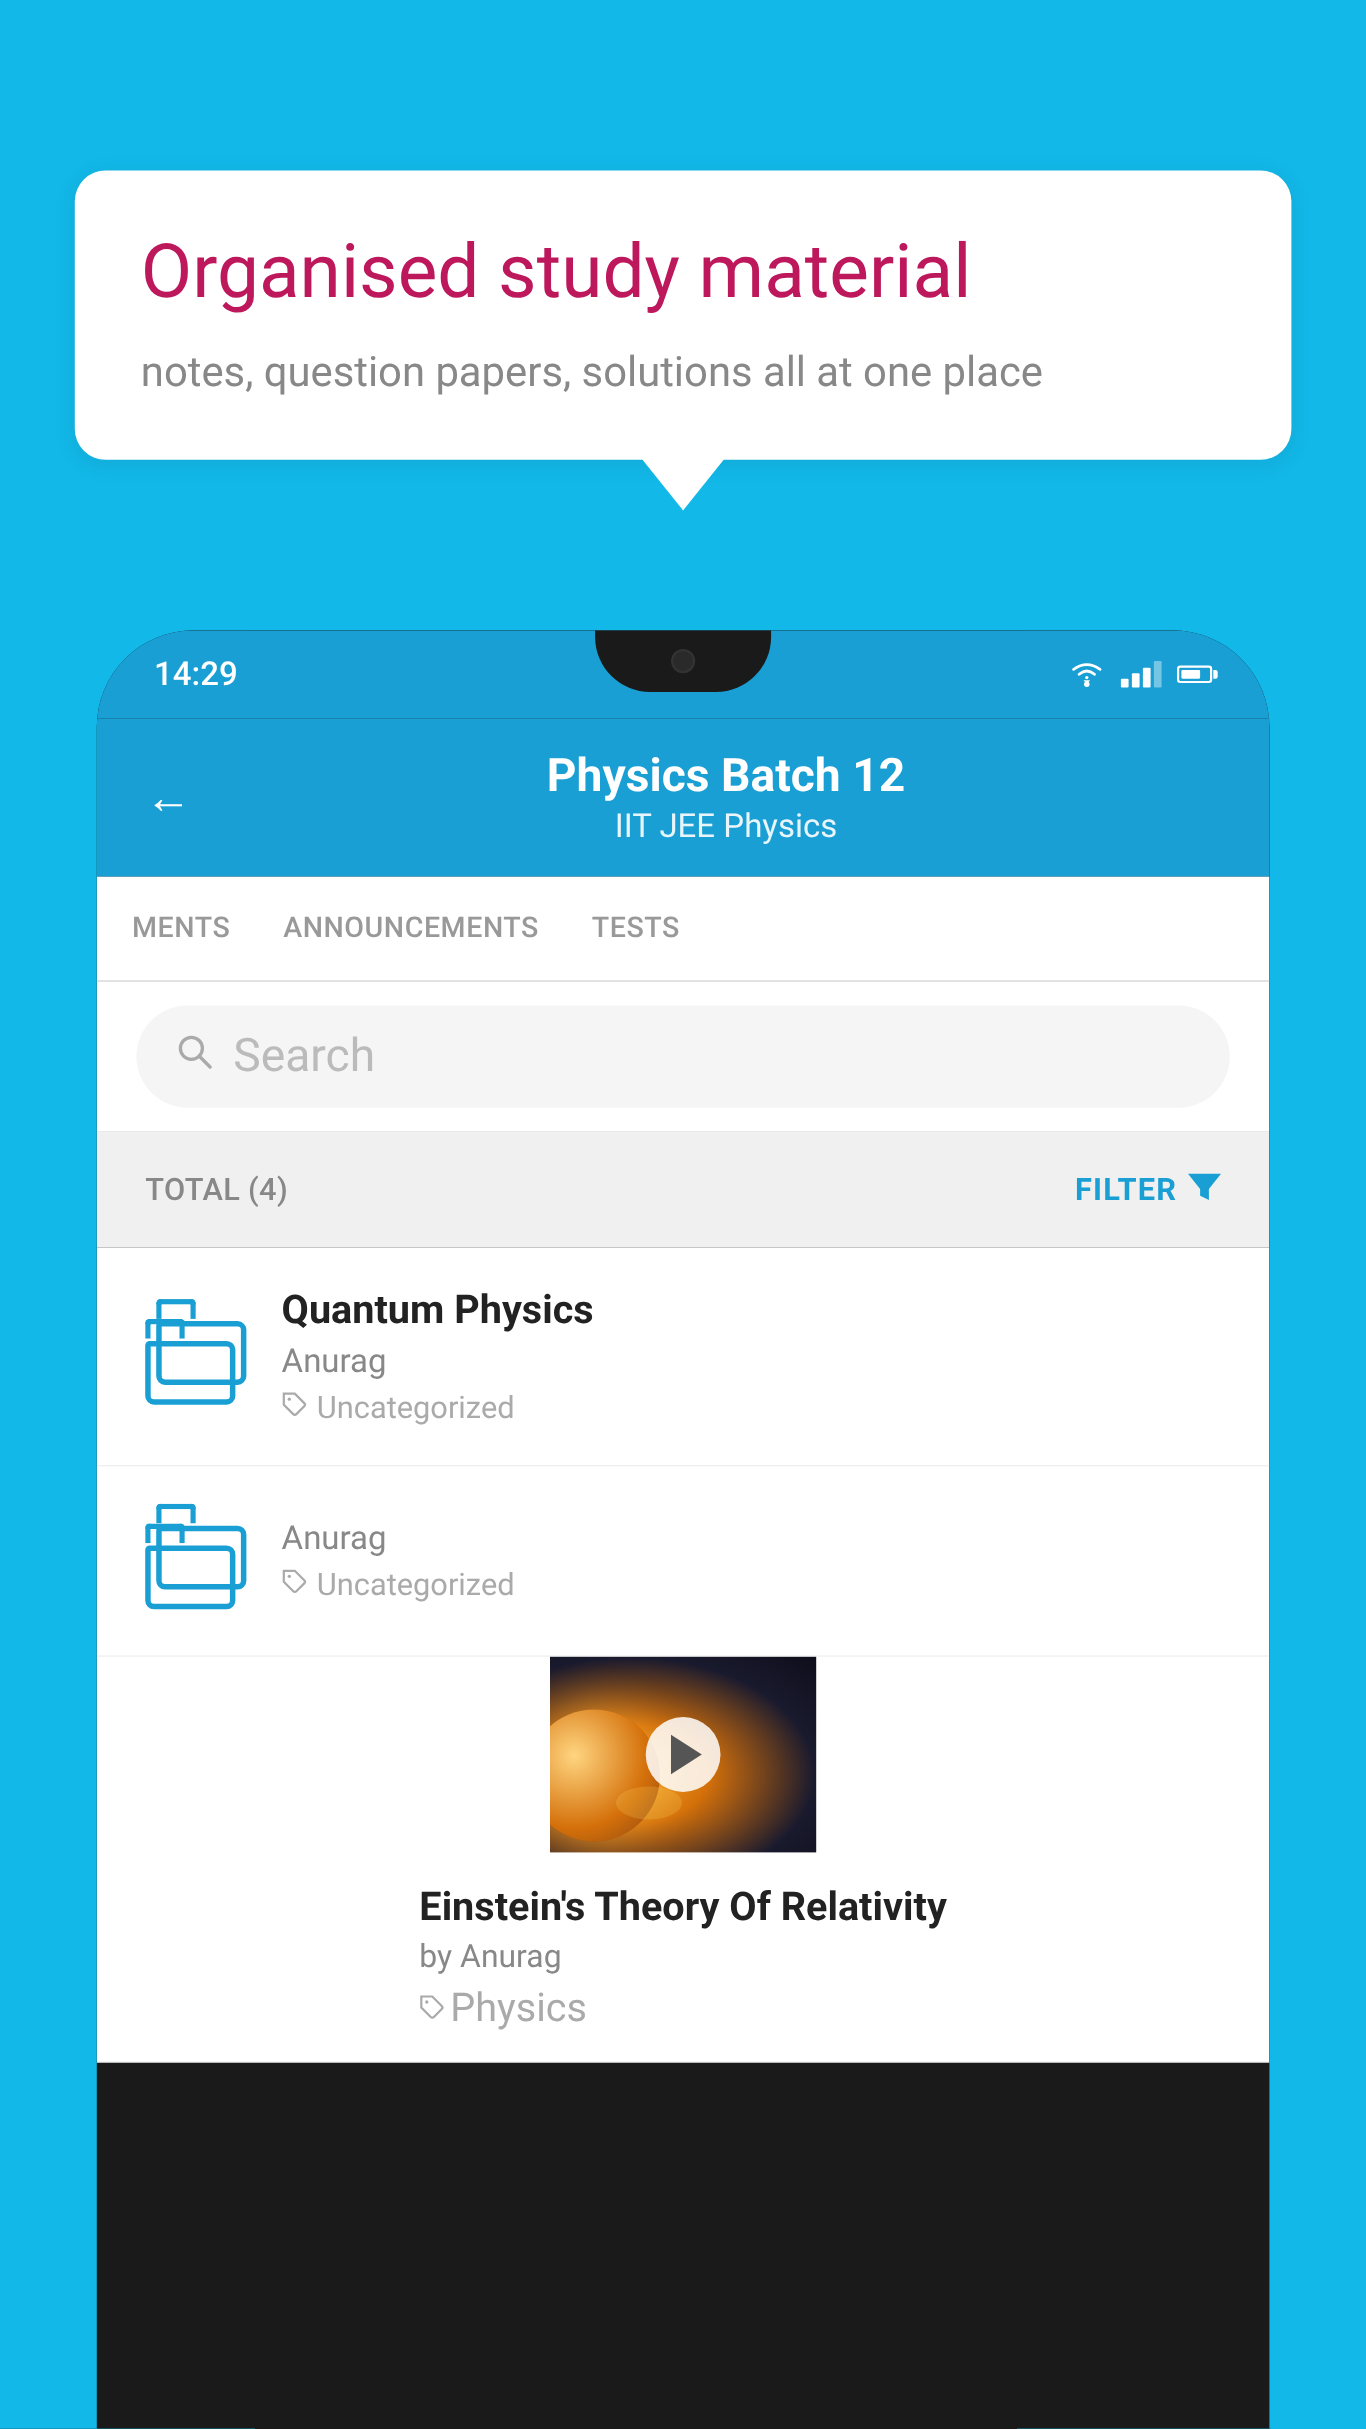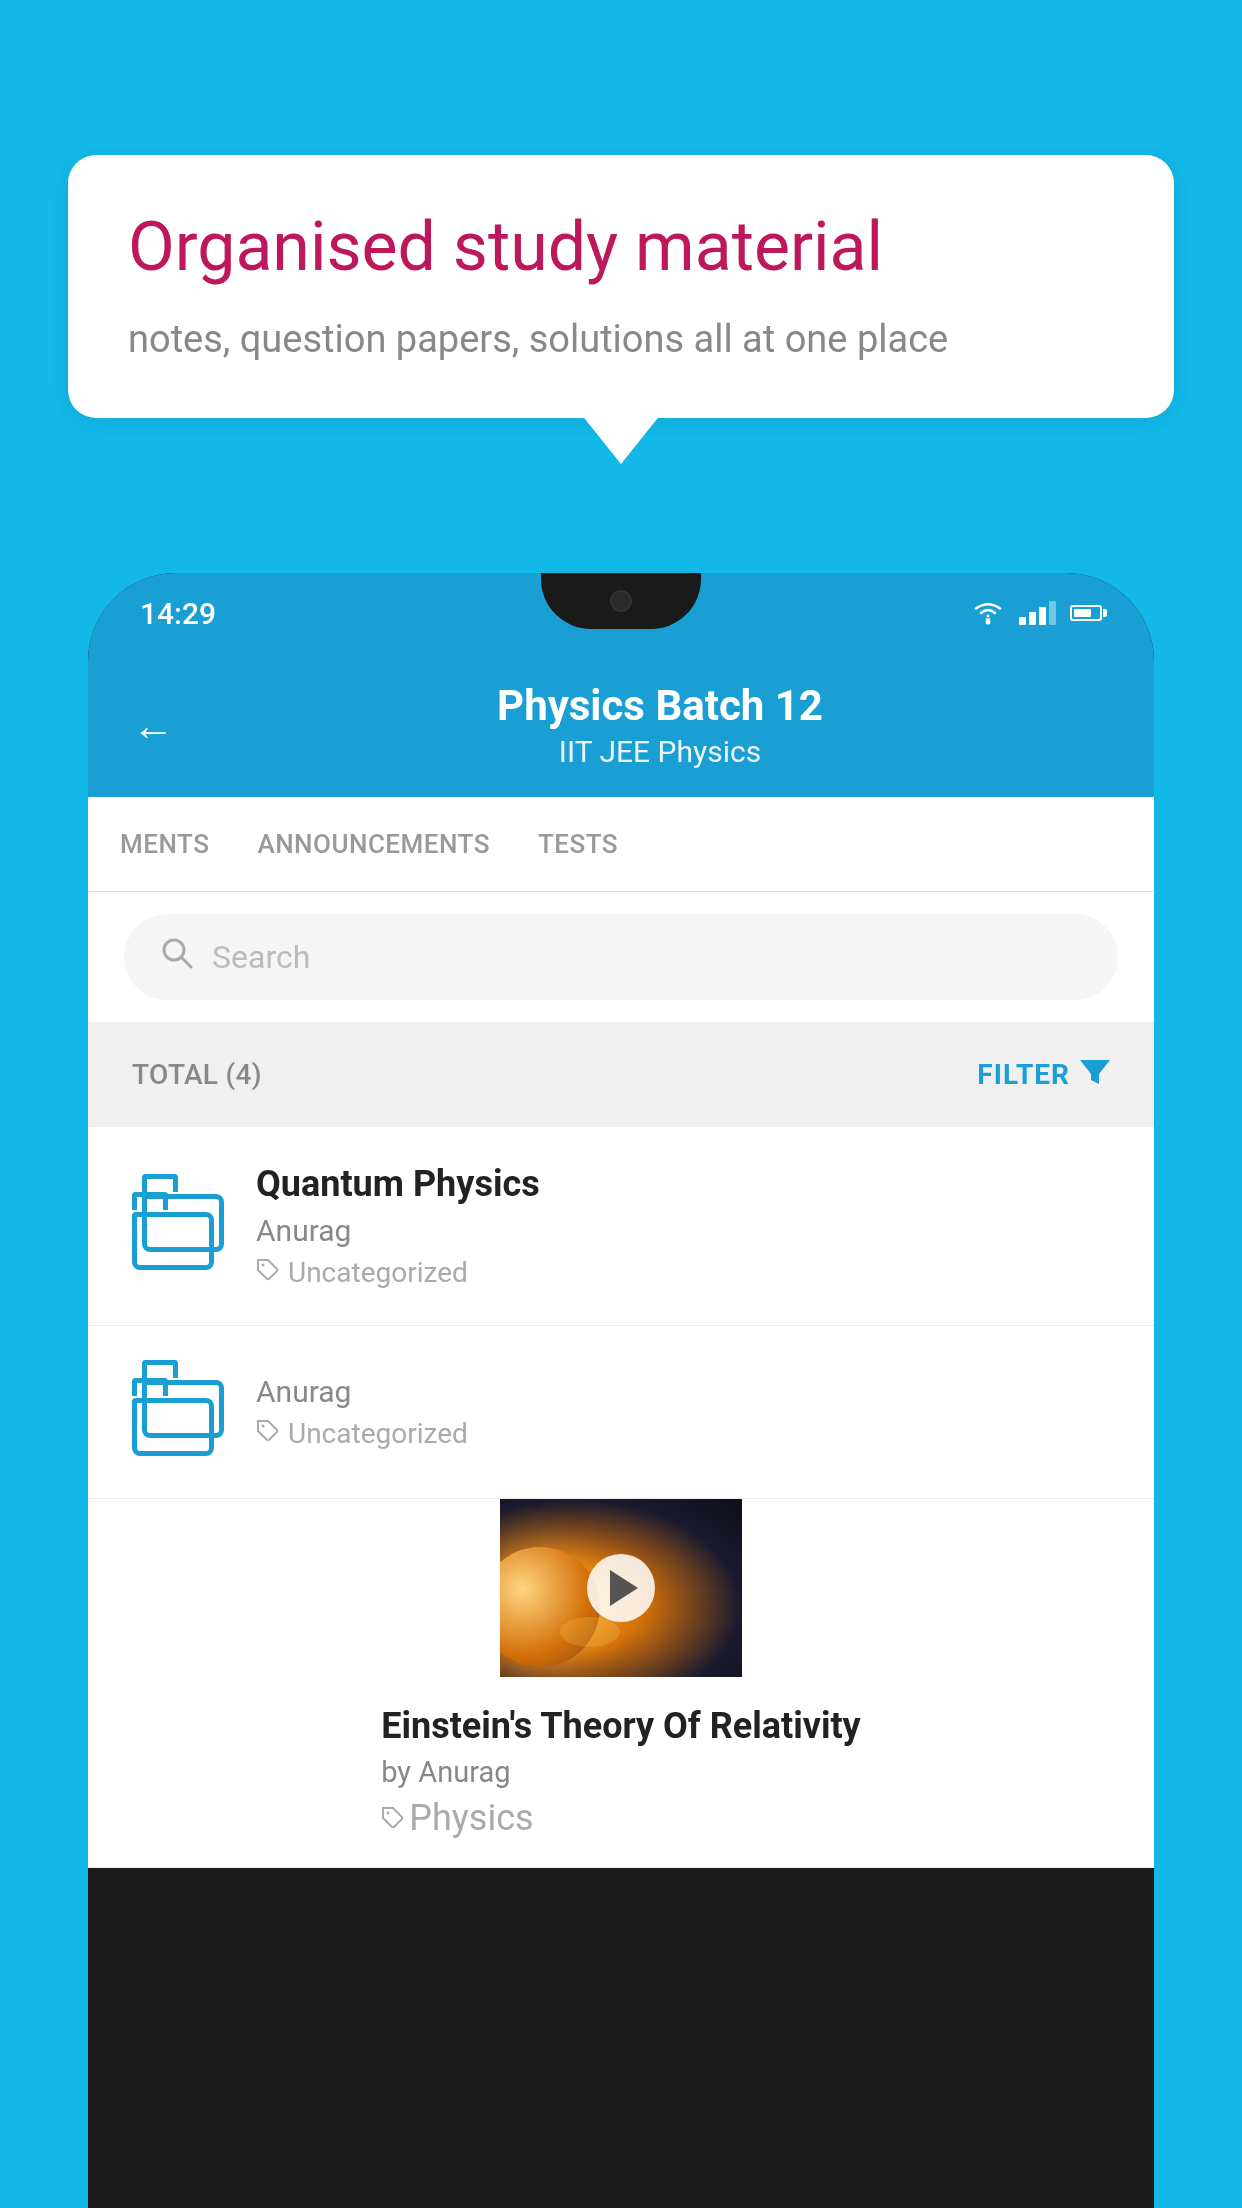--- a/index.html
+++ b/index.html
@@ -205,21 +205,21 @@
       gap: 18px;
     }
 
     .search-icon-wrap {
       color: #aaa;
       font-size: 34px;
     }
 
     .search-text {
       color: #bbb;
-      font-size: 32px;
+      font-size: 42px;
     }
 
     
     .filter-bar {
       background: #f0f0f0;
       display: flex;
       align-items: center;
       justify-content: space-between;
       padding: 34px 44px;
     }

